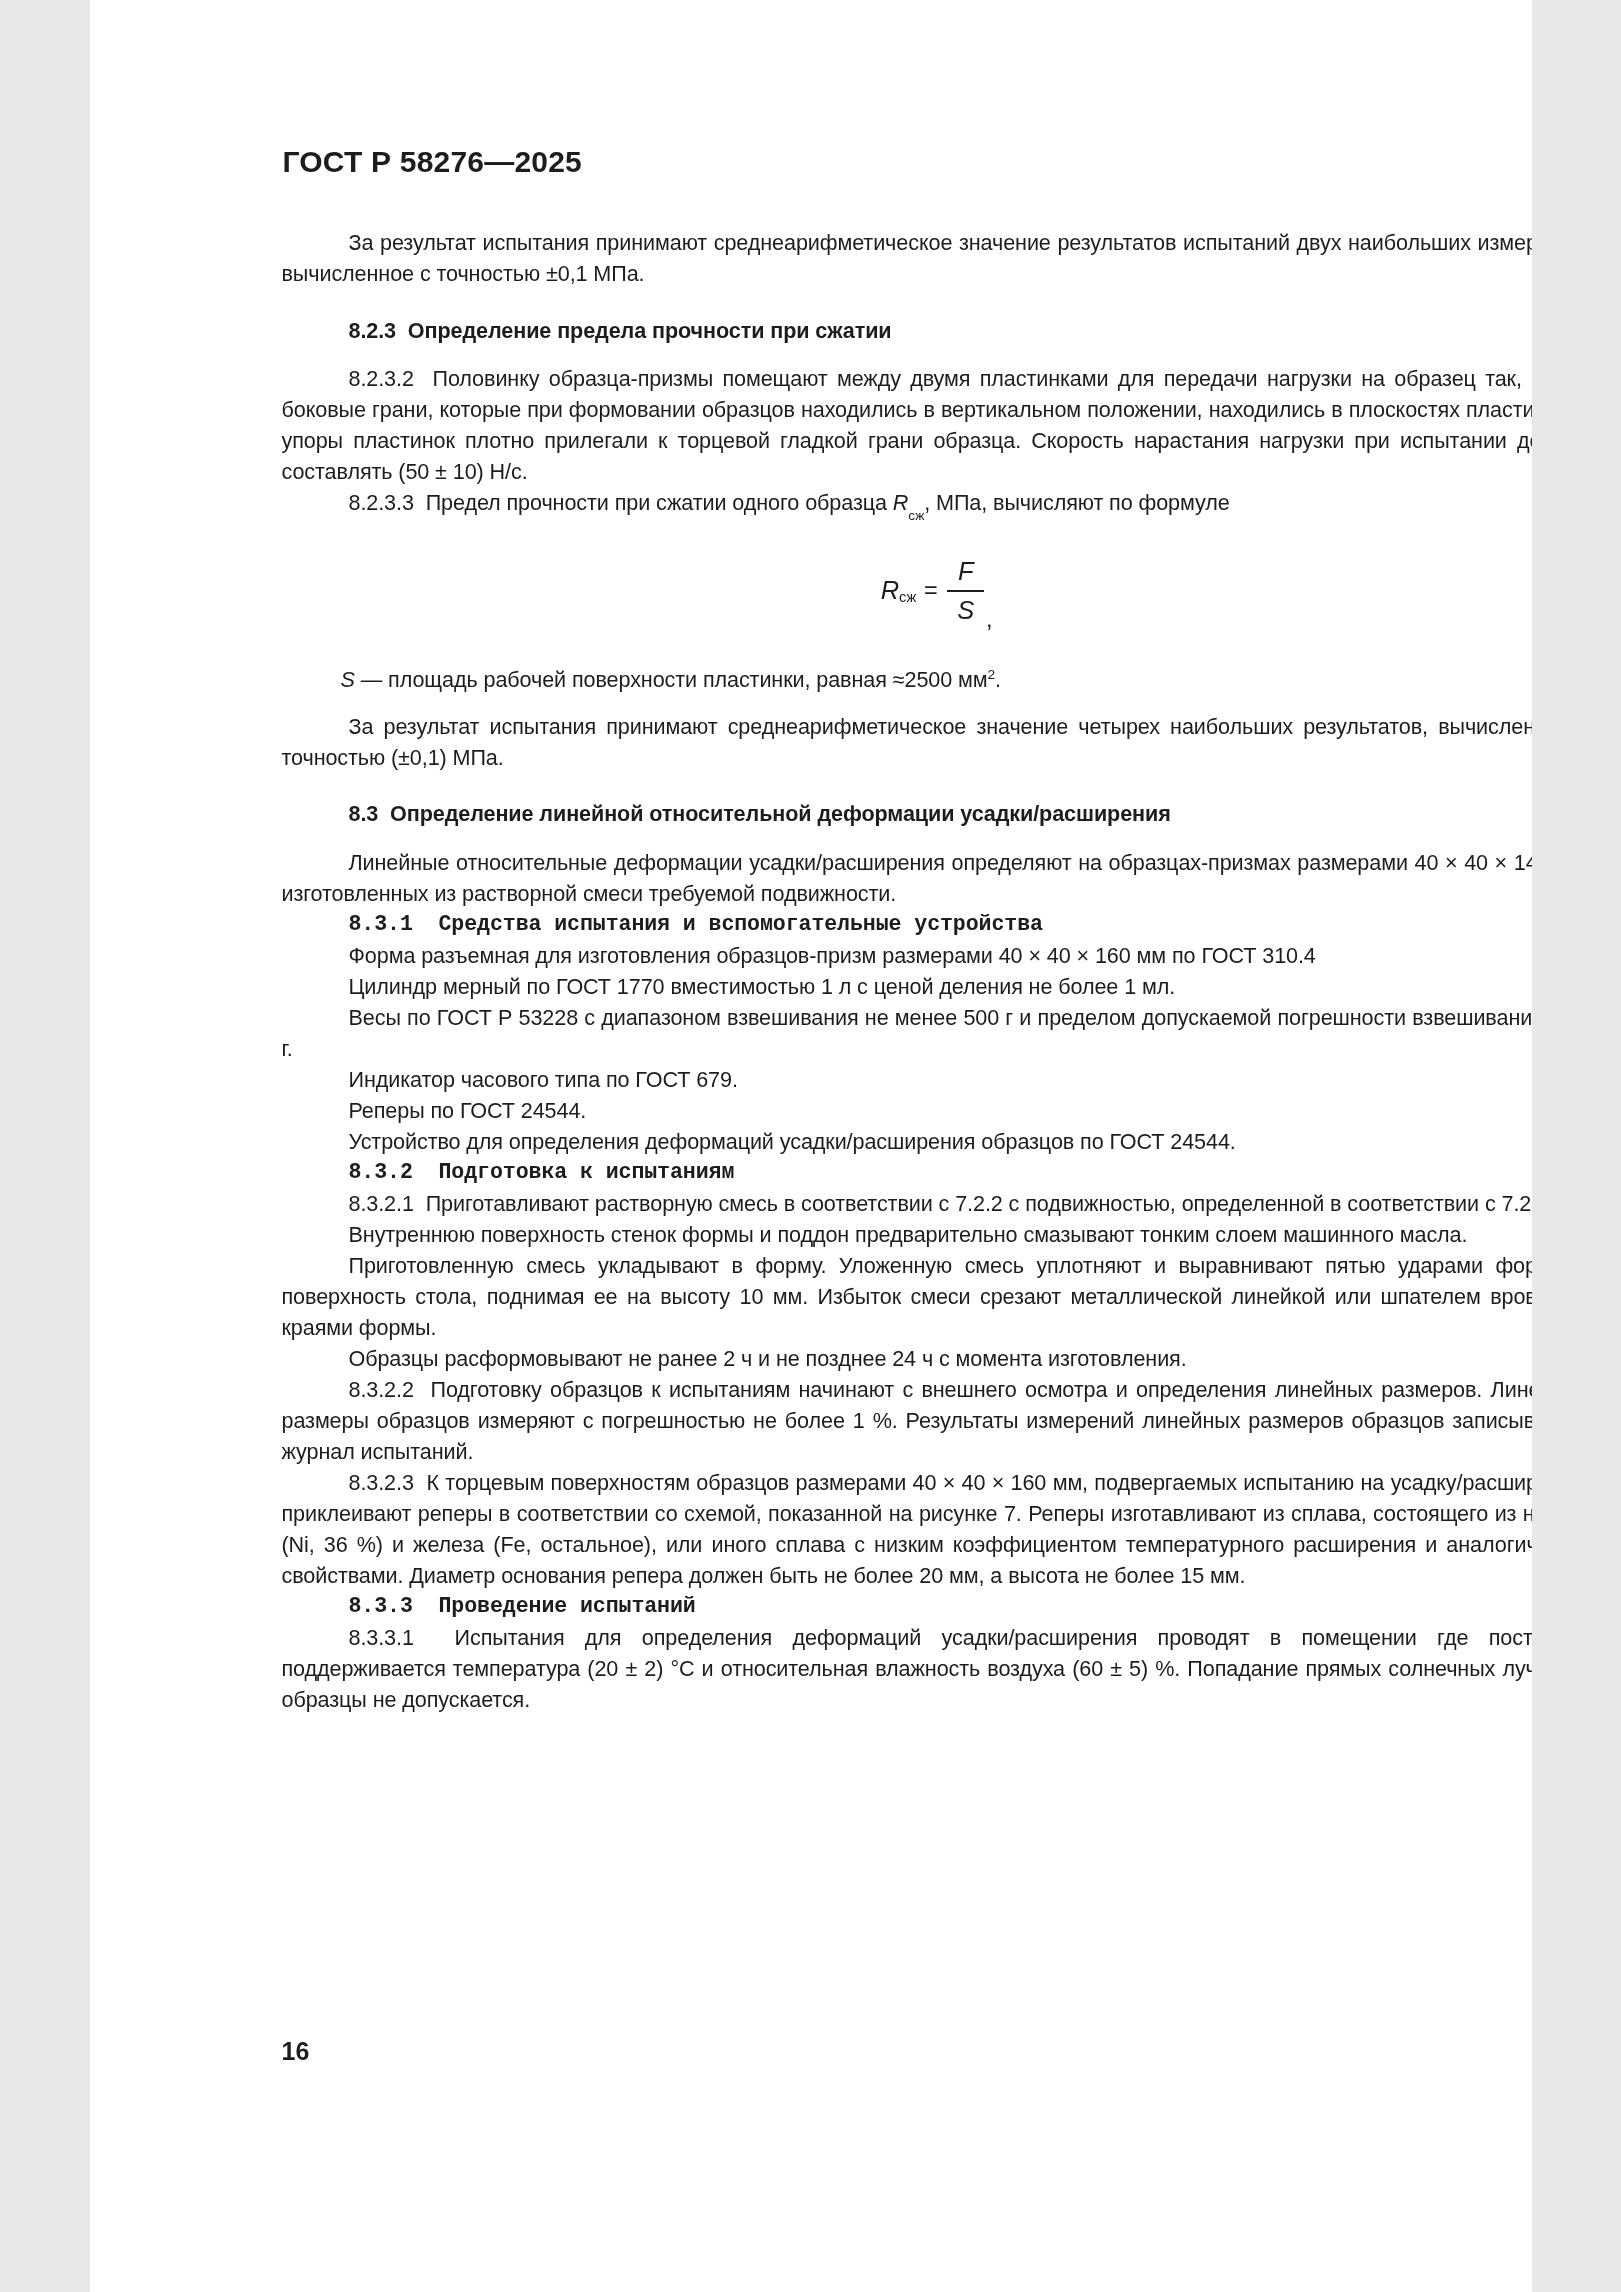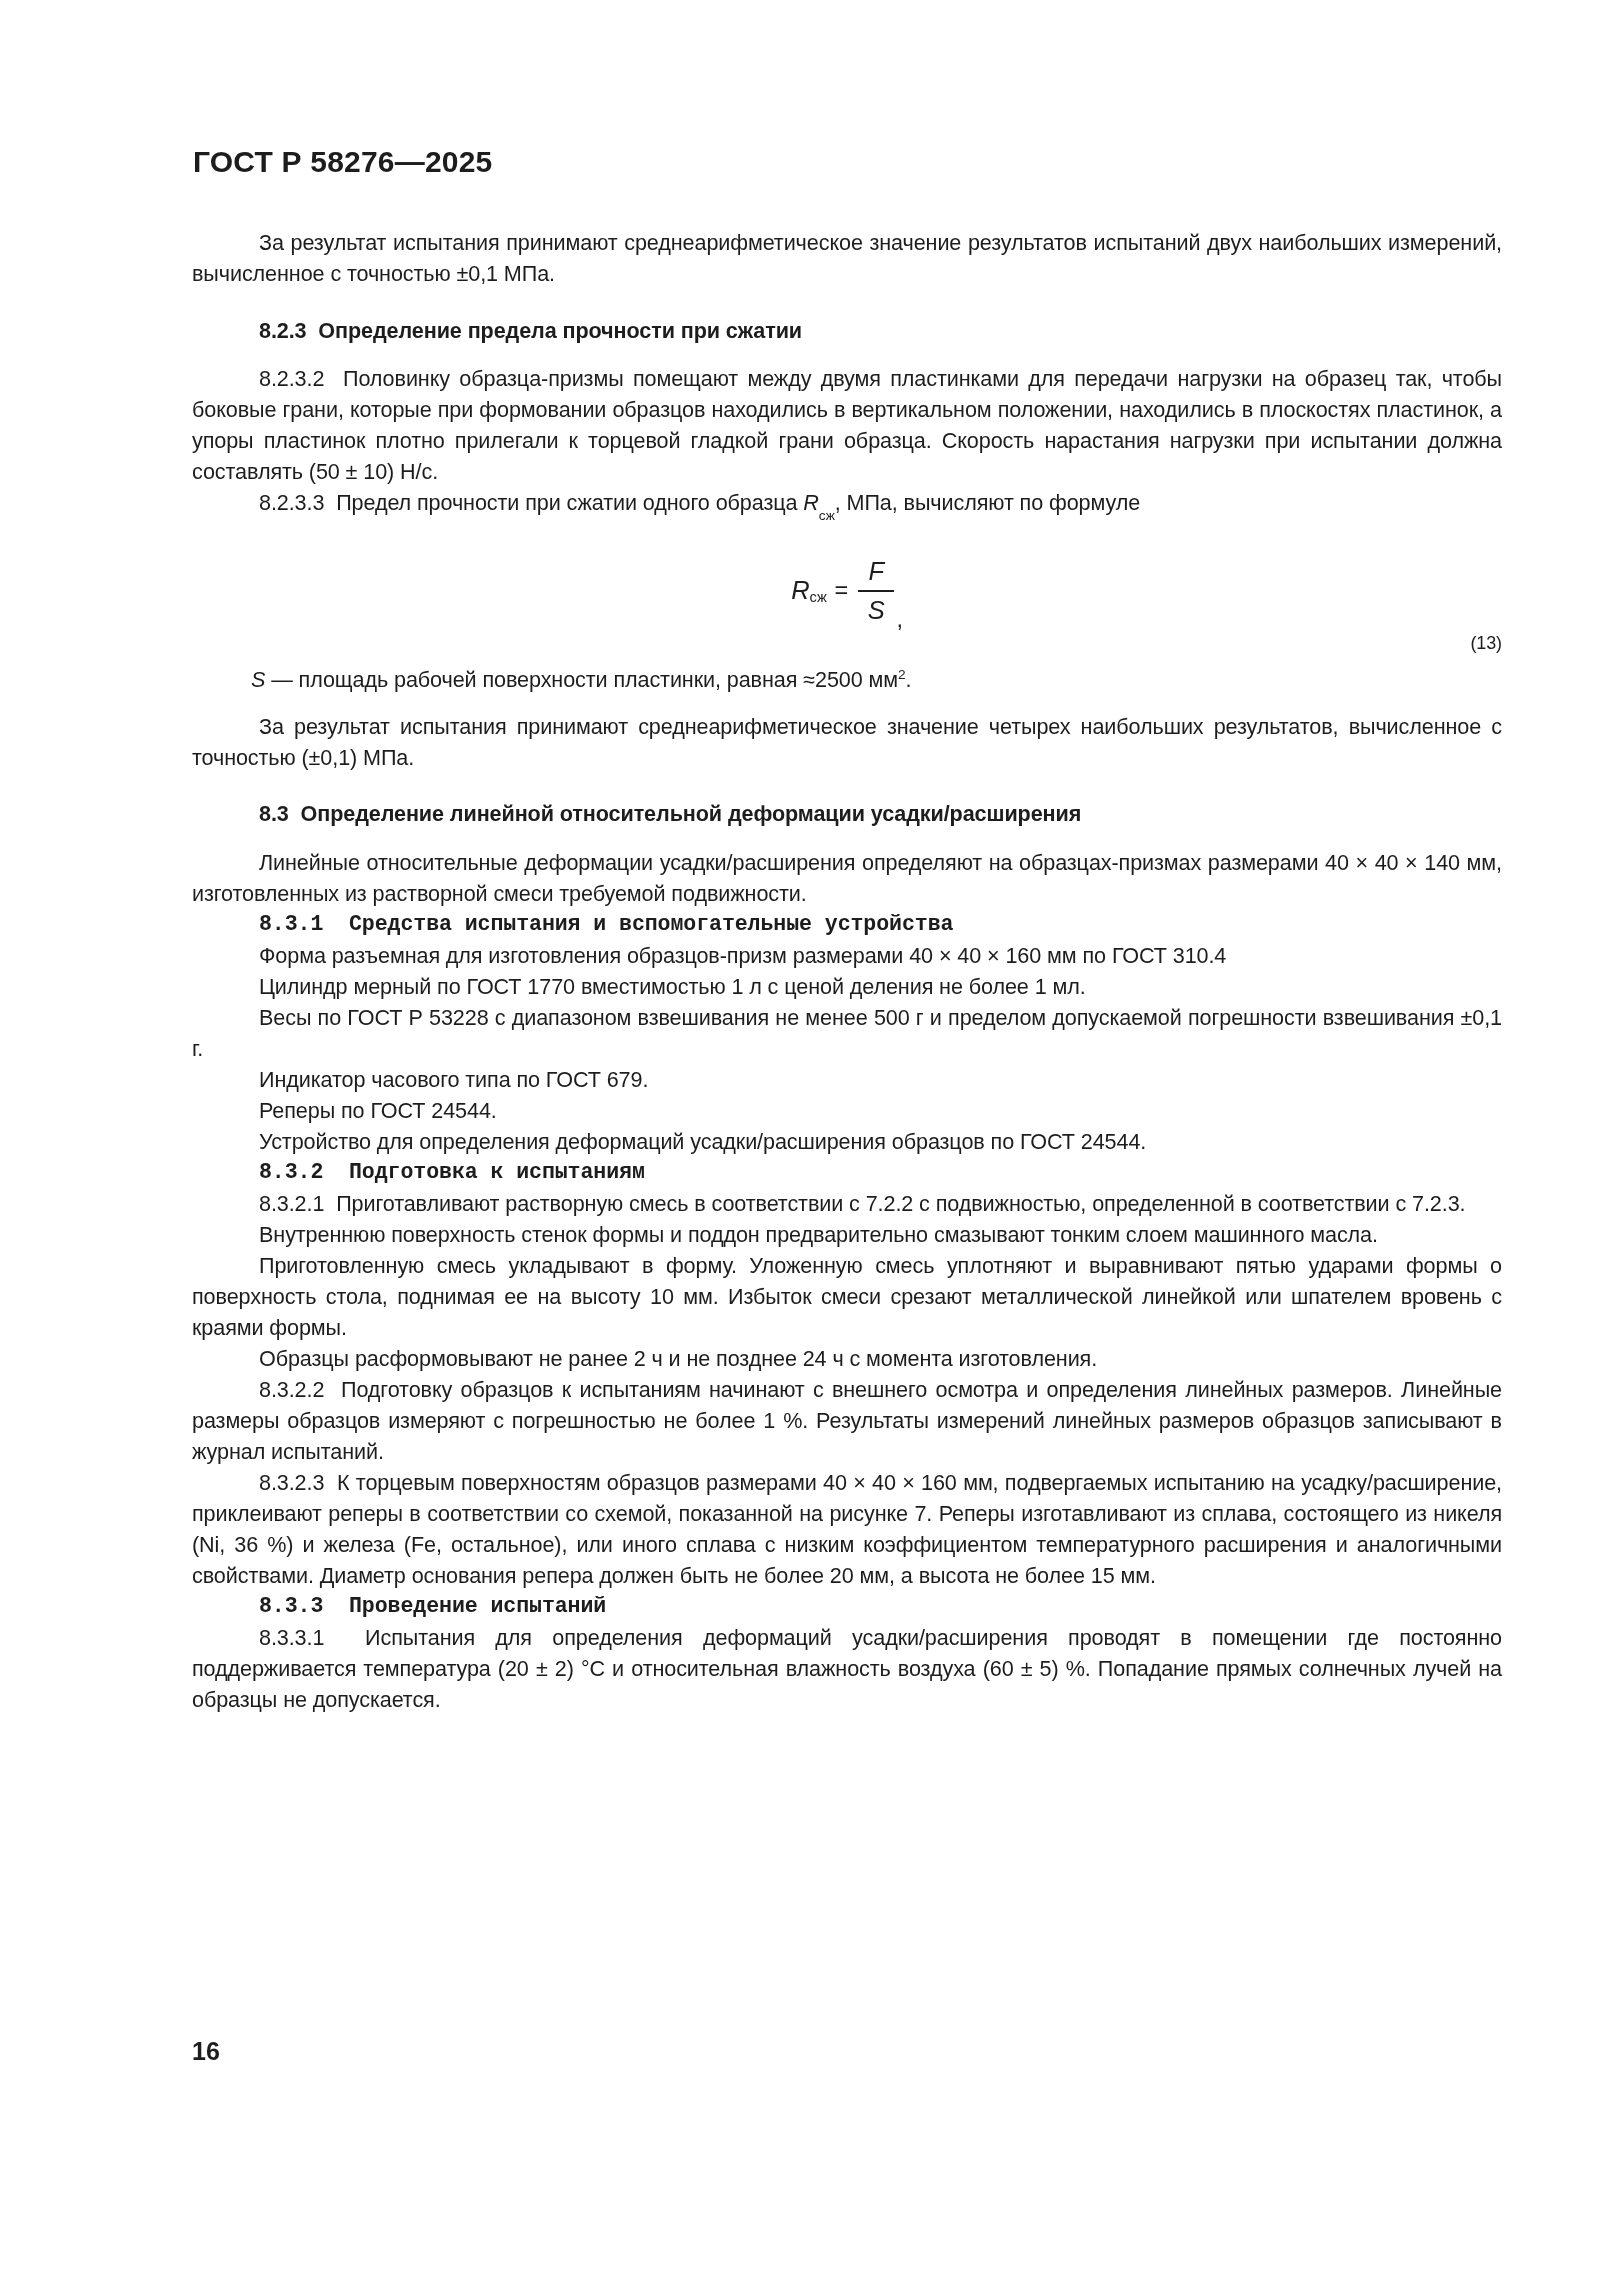--- a/index.html
+++ b/index.html
@@ -1,18 +1,18 @@
 <!DOCTYPE html>
 <html lang="ru"><head>
 <meta charset="utf-8">
 <style>
   html,body { margin:0; padding:0; background:#e8e8e8; }
   .page {
     position:relative;
-    width:1621px; height:2293px;
+    width:1442px; height:2293px;
     margin:0 auto;
     background:#ffffff;
     font-family:"Liberation Sans", sans-serif;
     color:#1d1d1d;
     overflow:hidden;
   }
   .doc-header {
     position:absolute; left:193px; top:145px;
     font-size:30px; font-weight:bold; letter-spacing:0.2px;
   }

